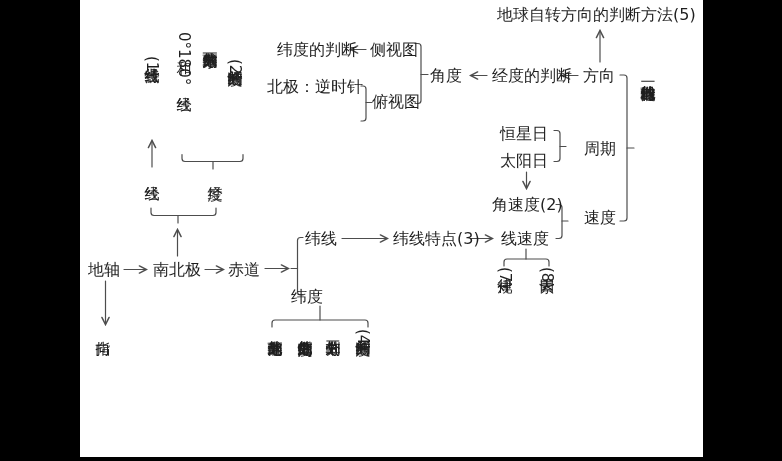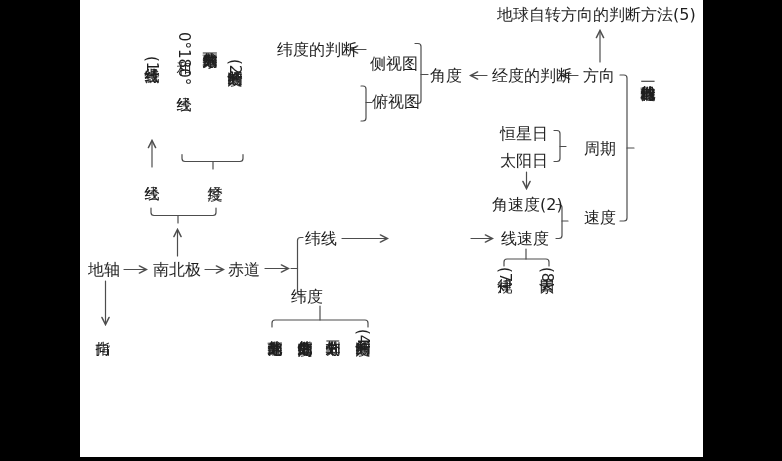--- a/index.html
+++ b/index.html
@@ -75,32 +75,34 @@
       <path d="M526,259 L526,249"></path>
     </g>
     <g>
       <path d="M272,327 L272,323 Q272,320 275,320 L365,320 Q368,320 368,323 L368,327"></path>
       <path d="M320,320 L320,306"></path>
     </g>
   </svg>
 
   <div class="node h" style="left:497px;top:6px">地球自转方向的判断方法(5)</div>
   <div class="node h" style="left:277px;top:41px">纬度的判断</div>
-  <div class="node h" style="left:370px;top:55px">侧视图</div>
+  <div class="node h" style="left:370px;top:41px">侧视图</div>
   <div class="node h" style="left:430px;top:67px">角度</div>
   <div class="node h" style="left:492px;top:67px">经度的判断</div>
   <div class="node h" style="left:583px;top:67px">方向</div>
+  <div class="node h" style="left:267px;top:78px">北极：逆时针</div>
   <div class="node h" style="left:372px;top:93px">俯视图</div>
   <div class="node h" style="left:500px;top:125px">恒星日</div>
   <div class="node h" style="left:584px;top:140px">周期</div>
   <div class="node h" style="left:500px;top:152px">太阳日</div>
   <div class="node h" style="left:492px;top:196px">角速度(2)</div>
   <div class="node h" style="left:584px;top:209px">速度</div>
   <div class="node h" style="left:501px;top:230px">线速度</div>
   <div class="node h" style="left:305px;top:230px">纬线</div>
+  <div class="node h" style="left:393px;top:230px">纬线特点(3)</div>
   <div class="node h" style="left:88px;top:261px">地轴</div>
   <div class="node h" style="left:153px;top:261px">南北极</div>
   <div class="node h" style="left:228px;top:261px">赤道</div>
   <div class="node h" style="left:291px;top:288px">纬度</div>
 
   <div class="node v" style="left:143px;top:56px">经线特点(1)</div>
   <div class="node v" style="left:175px;top:32px">0°和180°经线</div>
   <div class="node v" style="left:201px;top:41px">东西半球的划分</div>
   <div class="node v" style="left:226px;top:59px">经度的判断(2)</div>
   <div class="node v" style="left:143px;top:174px">经线</div>

